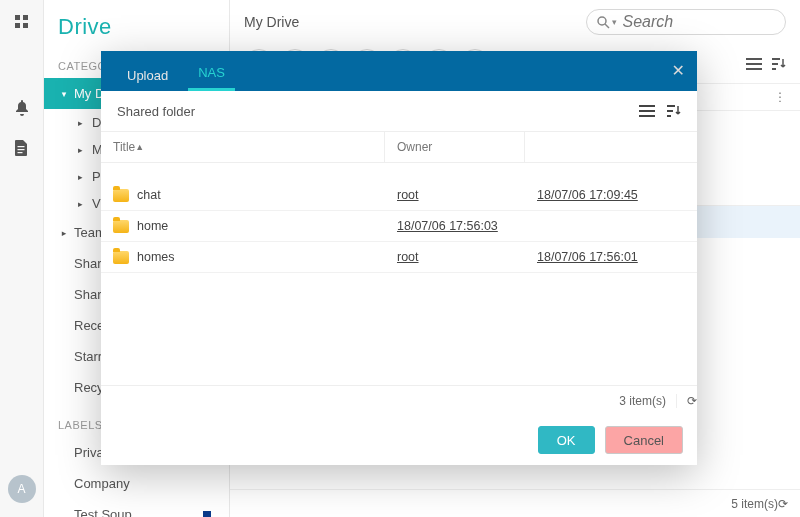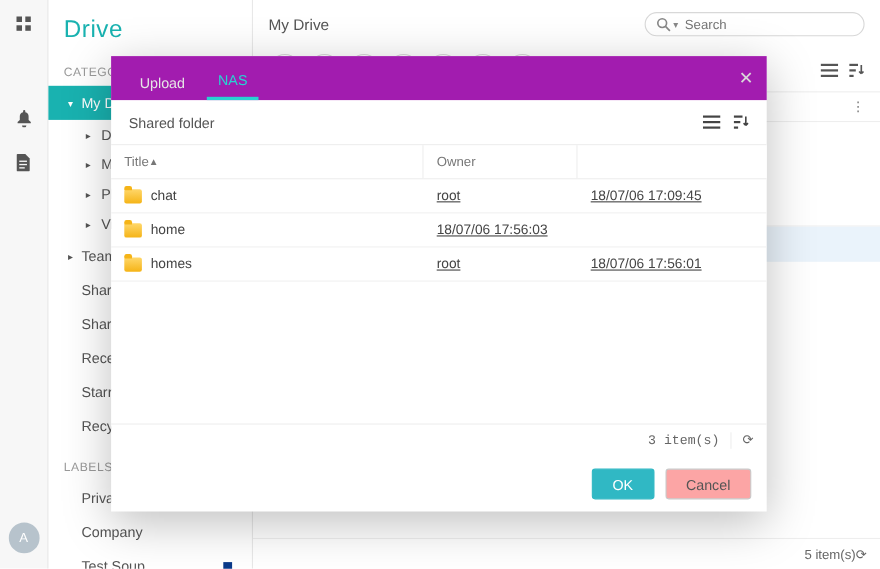--- a/index.html
+++ b/index.html
@@ -21,54 +21,54 @@
 .nav-item .caret { width: 12px; display: inline-flex; justify-content: center; margin-right: 4px; font-size: 9px; }
 .nav-sub { padding: 6px 14px 6px 34px; font-size: 13px; color: #555; cursor: pointer; display: flex; align-items: center; }
 .nav-sub .caret { width: 10px; font-size: 9px; margin-right: 4px; }
 .label-dot { width: 8px; height: 8px; background: #0a3a8a; margin-left: auto; margin-right: 4px; }
 
 
 .main { position: absolute; left: 230px; top: 0; right: 0; height: 100%; display: flex; flex-direction: column; }
 .topbar { height: 44px; display: flex; align-items: center; padding: 0 14px; }
 .breadcrumb { font-size: 14px; color: #555; }
 .search { margin-left: auto; display: flex; align-items: center; border: 1px solid #d8d8d8; border-radius: 14px; padding: 3px 10px; width: 200px; color: #888; }
-.search input { border: none; outline: none; font-size: 12px; margin-left: 6px; width: 150px; color: #1d4ed8; }
+.search input { border: none; outline: none; font-size: 16px; margin-left: 6px; width: 150px; color: #1d4ed8; font-style: italic; }
 .toolbar { height: 40px; display: flex; align-items: center; padding: 0 14px; border-bottom: 1px solid #eee; gap: 6px; }
 .tbtn { width: 30px; height: 30px; border: 1px solid #d8d8d8; border-radius: 50%; display: flex; align-items: center; justify-content: center; color: #777; cursor: pointer; font-size: 13px; }
 .toolbar .right { margin-left: auto; display: flex; gap: 10px; color: #666; }
 .list-area { flex: 1; position: relative; }
 .list-header { padding: 6px 14px; font-size: 12px; color: #777; border-bottom: 1px solid #eee; display: flex; justify-content: space-between; }
 .list-header .rmore { cursor: pointer; }
 .pill { display: inline-block; border: 1px solid #cfe9e8; background: #e9f6f5; color: #19b2b0; border-radius: 12px; padding: 3px 12px; font-size: 12px; margin: 8px 14px; }
 .sep { border-top: 1px solid #eee; margin-top: 56px; }
 .bg-row { height: 32px; background: #eaf3fb; margin-top: 0; }
 .statusbar { position: absolute; bottom: 0; left: 230px; right: 0; height: 28px; border-top: 1px solid #eee; display: flex; align-items: center; justify-content: flex-end; padding: 0 12px; font-size: 12px; color: #666; gap: 0; }
 
 
 .overlay { position: absolute; inset: 0; background: rgba(240,240,240,0.0); }
 .modal { position: absolute; left: 101px; top: 51px; width: 596px; height: 414px; background: #fff; box-shadow: 0 10px 40px rgba(0,0,0,0.25); display: flex; flex-direction: column; }
-.modal-tabs { height: 40px; background: #a21caf; display: flex; align-items: flex-end; padding: 0 16px; color: #d9d9d9; position: relative; }
+.modal-tabs { height: 40px; background: #0369a1; display: flex; align-items: flex-end; padding: 0 16px; color: #d9d9d9; position: relative; }
 .mtab { padding: 10px 10px 8px; font-size: 13px; cursor: pointer; color: #e6e6e6; }
 .mtab.active { color: #27d3d1; border-bottom: 3px solid #27d3d1; }
 .mtab + .mtab { margin-left: 10px; }
 .mclose { position: absolute; right: 12px; top: 10px; color: #d9d9d9; cursor: pointer; font-size: 16px; }
 .modal-sub { height: 40px; display: flex; align-items: center; padding: 0 16px; font-size: 13px; color: #555; }
 .modal-sub .right-icons { margin-left: auto; display: flex; gap: 12px; color: #555; cursor: pointer; }
 .modal-table-head { display: flex; background: #fff; border-top: 1px solid #eee; border-bottom: 1px solid #eee; font-size: 12px; color: #777; }
 .col-title { flex: 0 0 284px; padding: 8px 12px; border-right: 1px solid #eee; display: flex; align-items: center; gap: 0; }
 .col-owner { flex: 0 0 140px; padding: 8px 12px; border-right: 1px solid #eee; }
 .col-mod { flex: 1; padding: 8px 12px; border-right: 1px solid #eee; }
 .col-end { flex: 0 0 18px; }
-.modal-rows { flex: 1; overflow: auto; }
+.modal-rows { flex: 1; overflow: auto; margin-top: 17px; }
 .mrow { display: flex; border-bottom: 1px solid #f1f1f1; font-size: 12.5px; color: #444; }
 .mrow .col-title { display: flex; align-items: center; gap: 8px; border-right: none; }
 .mrow .col-owner, .mrow .col-mod { border-right: none; text-decoration: underline; }
 .folder-ico { width: 16px; height: 13px; background: linear-gradient(#ffd76a,#f5b417); border-radius: 2px; position: relative; display: inline-block; }
 .folder-ico::before { content: ""; position: absolute; top: -3px; left: 0; width: 7px; height: 4px; background: #f5b417; border-radius: 2px 2px 0 0; }
-.modal-status { border-top: 1px solid #eee; height: 30px; display: flex; align-items: center; justify-content: flex-end; padding: 0 12px; font-size: 12px; color: #666; gap: 10px; font-family: Liberation Mono, monospace; }
+.modal-status { border-top: 1px solid #eee; height: 30px; display: flex; align-items: center; justify-content: flex-end; padding: 0 0; font-size: 12px; color: #666; gap: 10px; }
 .modal-status .ref { cursor: pointer; border-left: 1px solid #eee; padding-left: 10px; }
 .modal-footer { height: 50px; display: flex; align-items: center; justify-content: flex-end; padding: 0 14px; gap: 10px; margin-left: 24px; }
 .btn { height: 28px; padding: 0 18px; border: 1px solid #c9c9c9; background: #fca5a5; color: #555; font-size: 13px; border-radius: 3px; cursor: pointer; }
 .btn.primary { background: #30b8c4; border-color: #30b8c4; color: #fff; }
 
 .icon { display: inline-flex; }
 svg { display: block; }
 </style>
 </head>
 <body>

